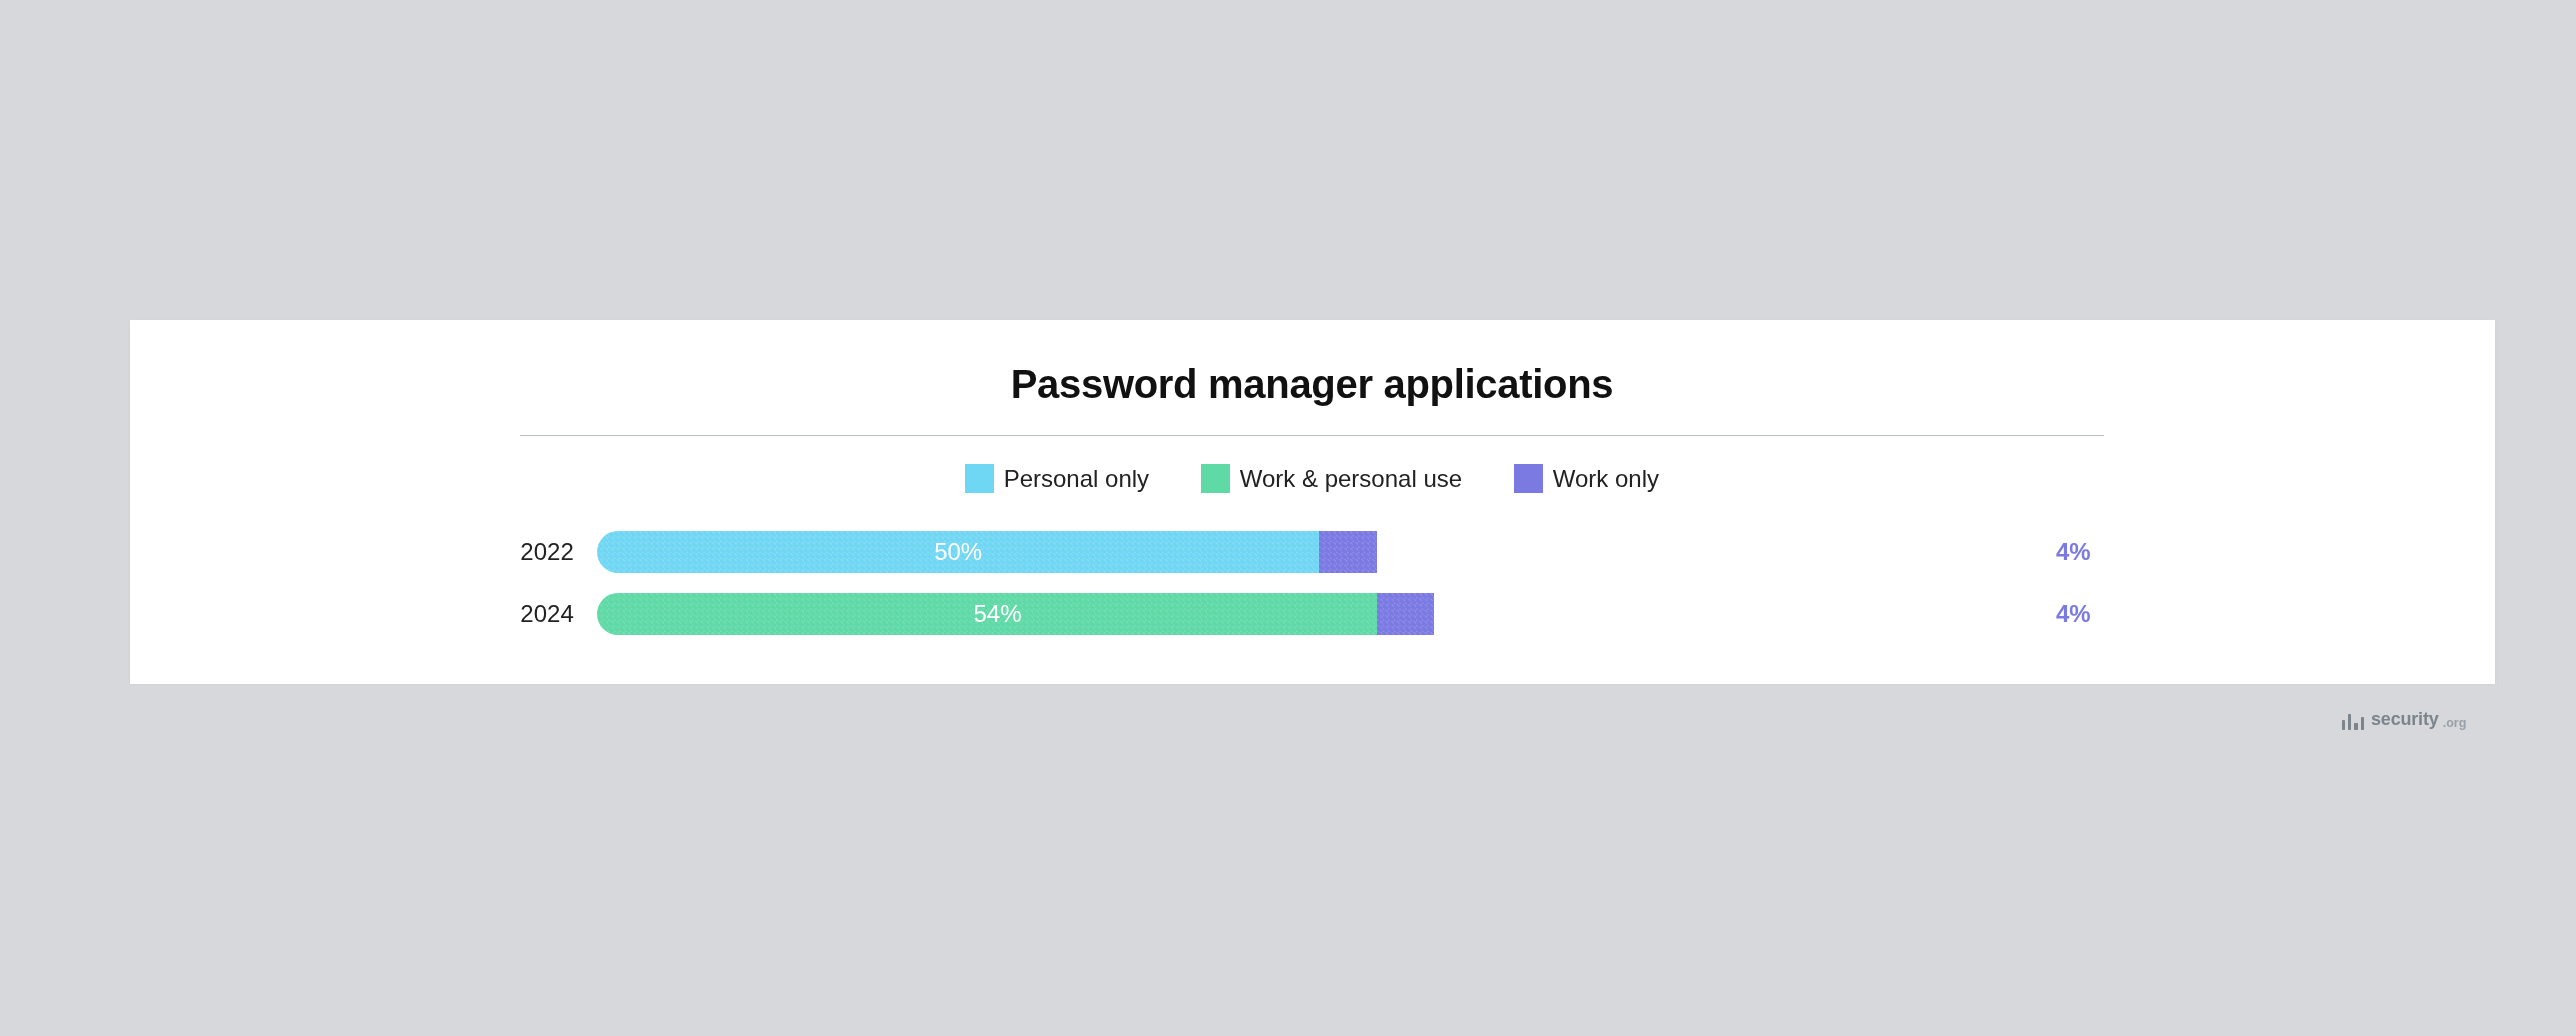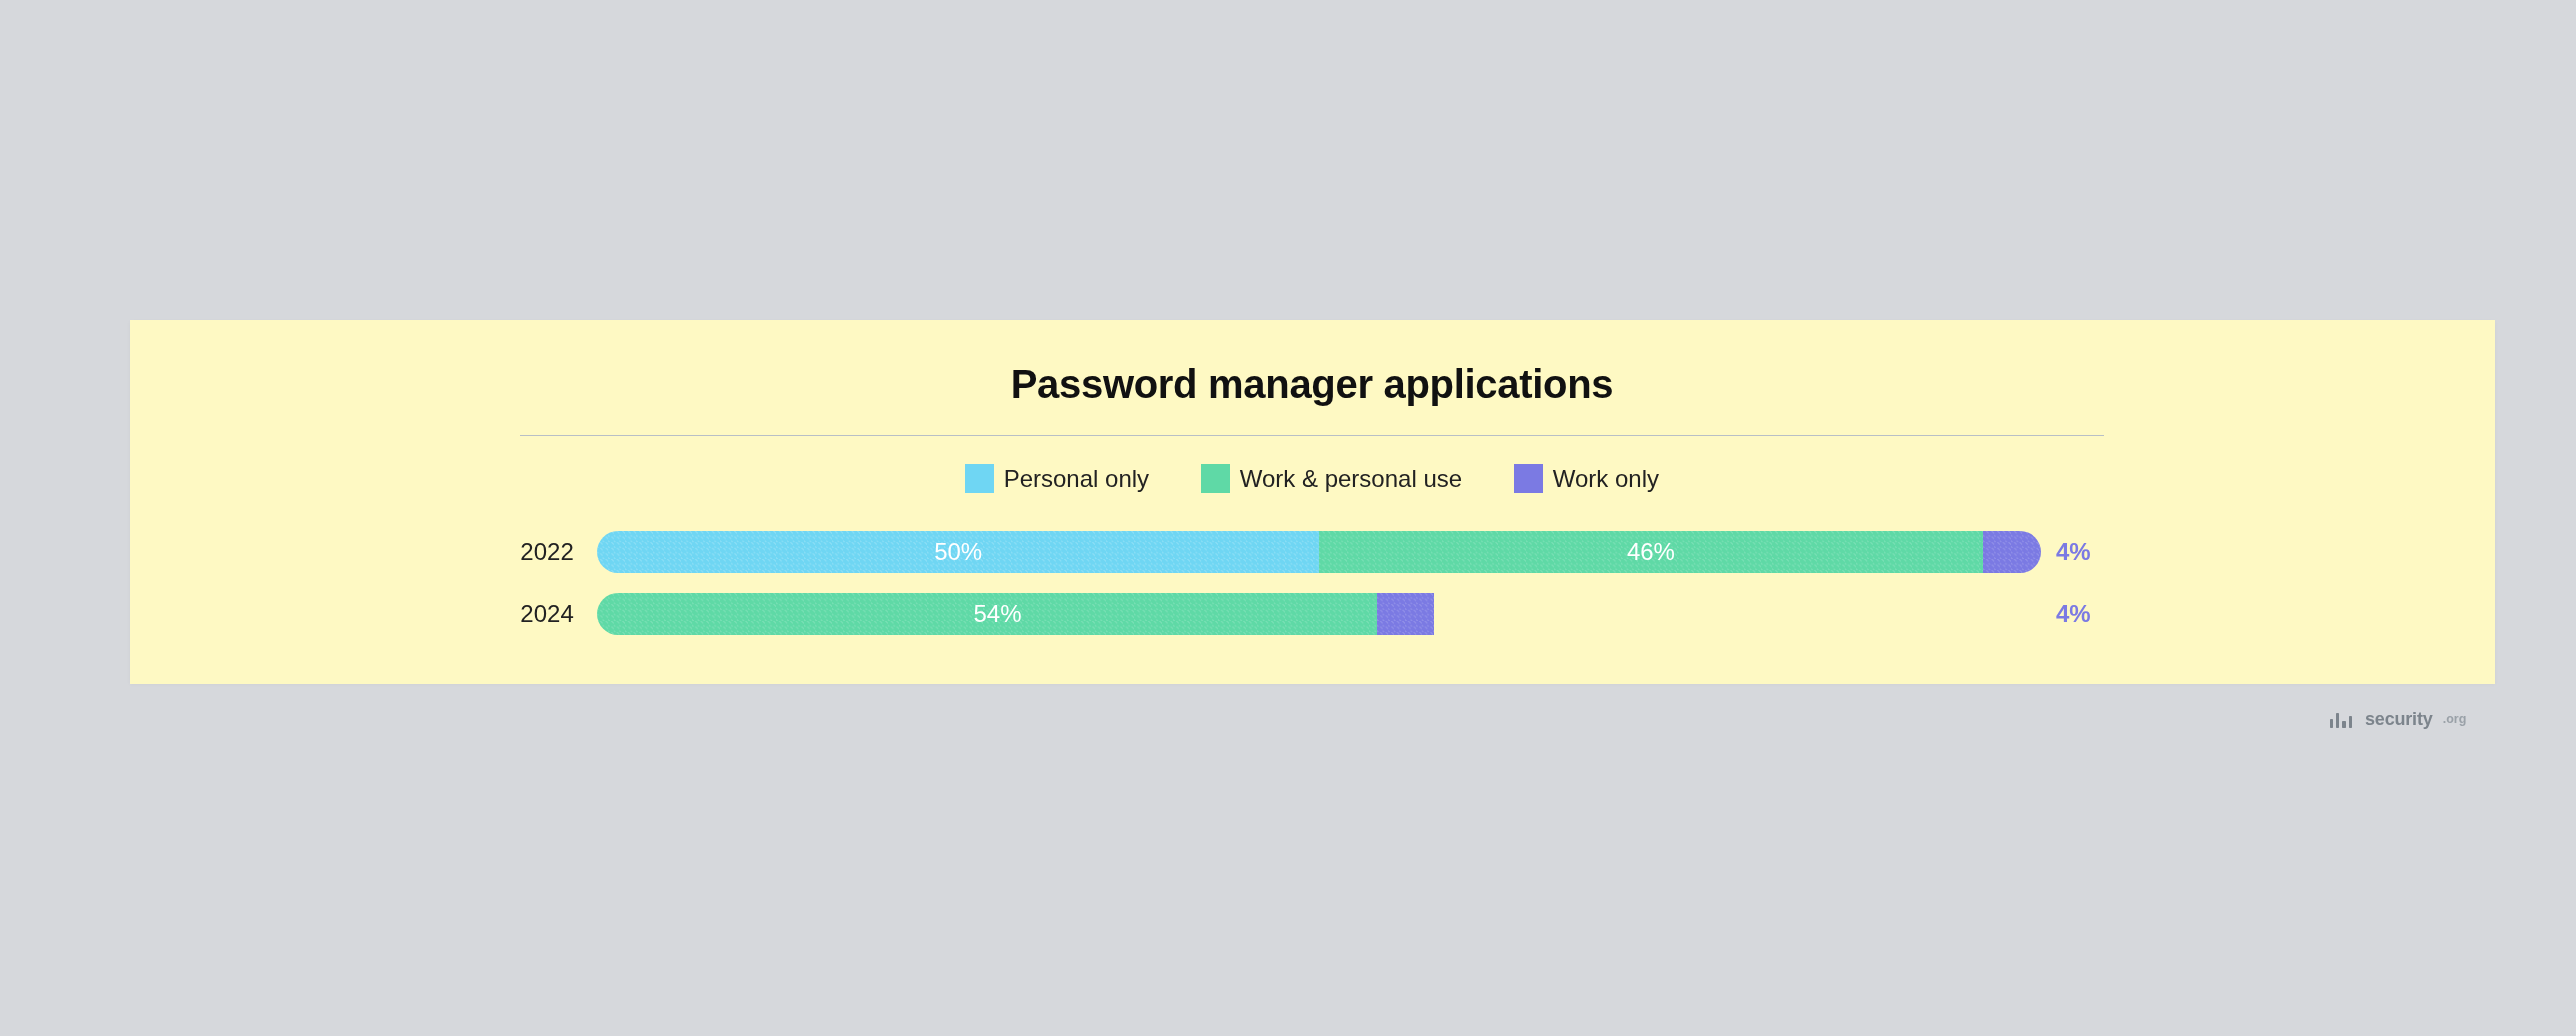--- a/index.html
+++ b/index.html
@@ -7,21 +7,21 @@
   body {
     background: #d6d8dc;
     font-family: -apple-system, BlinkMacSystemFont, "Segoe UI", Helvetica, Arial, sans-serif;
     display: flex;
     flex-direction: column;
     align-items: center;
     justify-content: center;
     padding: 28px 0 14px 0;
   }
   .card {
-    background: #fef9c3;
+    background: #ffffff;
     width: 92%;
     max-width: 2365px;
     padding: 42px 83px 49px 83px;
     box-shadow: 0 1.4px 4.2px rgba(0,0,0,0.04);
     margin-left: 48px;
   }
   .title {
     text-align: center;
     font-size: 40px;
     font-weight: 700;
@@ -105,22 +105,22 @@
     font-weight: 700;
     color: #7b7ae3;
     padding-left: 15.3px;
     flex-shrink: 0;
   }
   .attribution {
     width: 92%;
     max-width: 2365px;
     display: flex;
     justify-content: flex-end;
-    align-items: center;
-    gap: 13px;
+    align-items: flex-end;
+    gap: 7px;
     margin-top: 25px;
     padding-right: 4.2px;
     color: #7c848c;
     font-size: 18px;
   }
   .attr-icon {
     display: flex;
     align-items: flex-end;
     gap: 2.8px;
     height: 18px;
@@ -162,21 +162,20 @@
         <span>Work only</span>
       </div>
     </div>
 
     <div class="bars">
 
       <div class="bar-row">
         <div class="bar-label">2022</div>
         <div class="bar-track">
           <div class="seg seg-a" style="width: 50%;">50%</div>
-          <div class="seg seg-b" style="width: 46%;">46%</div>
           <div class="seg seg-c" style="width: 4%;"></div>
         </div>
         <div class="bar-ext">4%</div>
       </div>
 
       <div class="bar-row">
         <div class="bar-label">2024</div>
         <div class="bar-track">
           <div class="seg seg-b" style="width: 54%; padding-left: 21px;">54%</div>
           <div class="seg seg-c" style="width: 4%;"></div>

